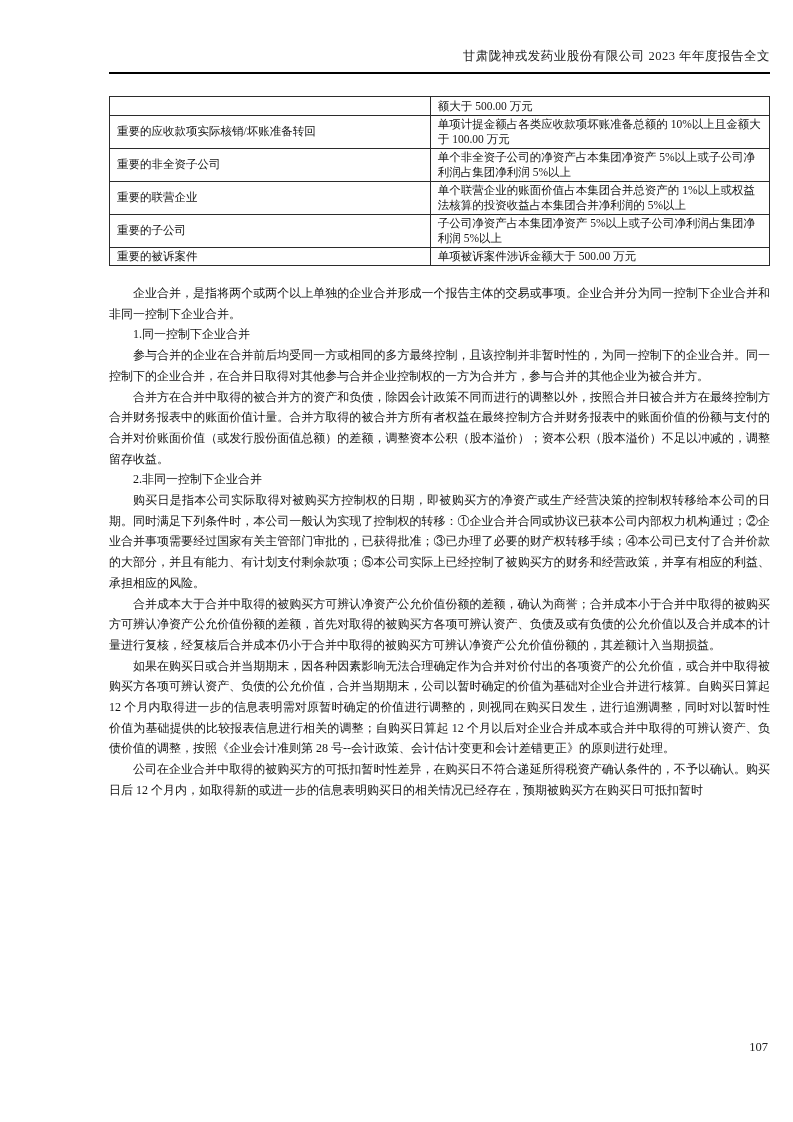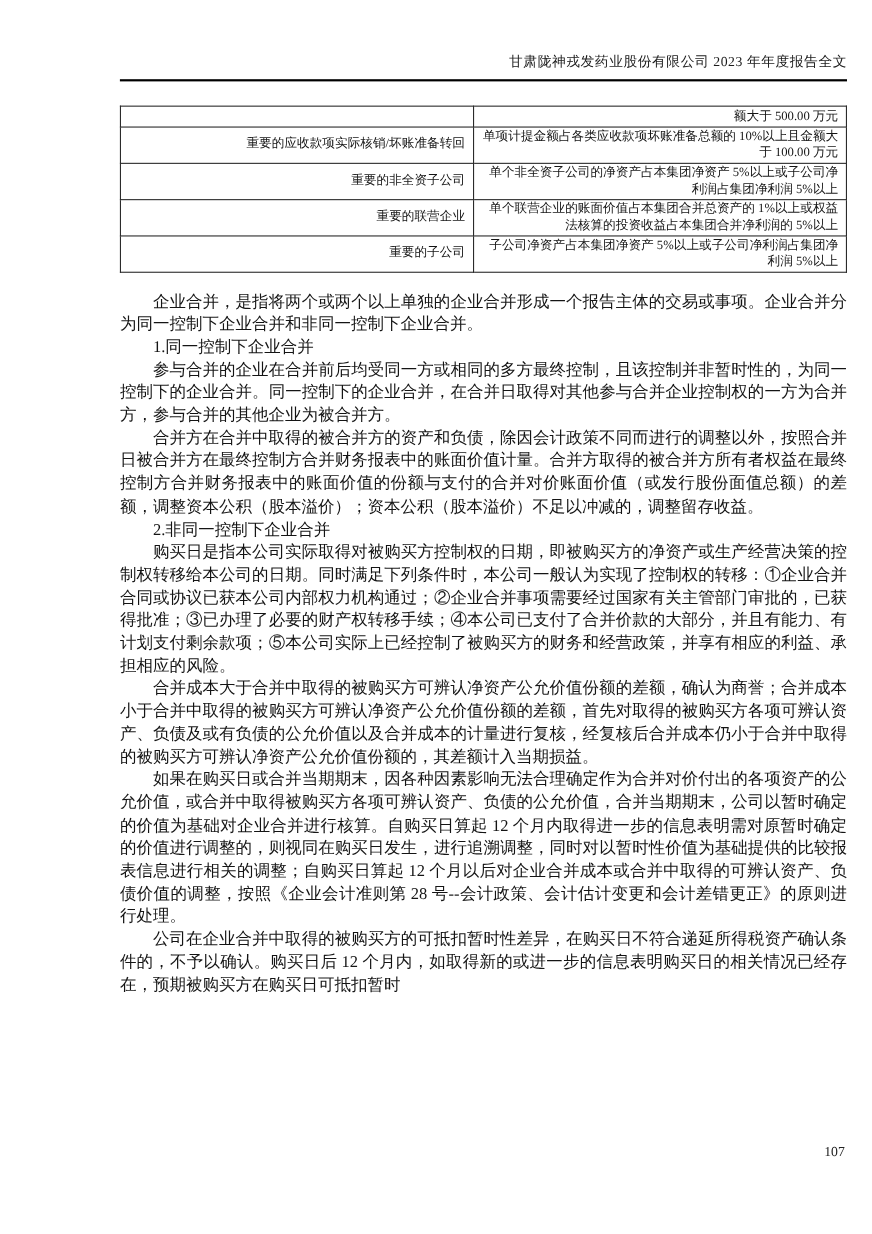--- a/index.html
+++ b/index.html
@@ -37,41 +37,40 @@
     table-layout: fixed;
     font-size: 11.5px;
     line-height: 14.5px;
     color: #141414;
   }
   table.criteria-table td {
     border: 1px solid #2b2b2b;
     padding: 1.5px 7px;
     vertical-align: middle;
     word-break: break-all;
-    text-align: right;
   }
   table.criteria-table col.c1 { width: 48.6%; }
   table.criteria-table col.c2 { width: 51.4%; }
   table.criteria-table tr.spacer-row td { height: 18px; }
   
   .section-heading {
     margin-top: 29px;
     font-family: "Liberation Sans", "DejaVu Sans", sans-serif;
     font-weight: bold;
     font-size: 14.5px;
     line-height: 19px;
     color: #000000;
     letter-spacing: 0.5px;
   }
   
   .body-text {
     margin-top: 17px;
   }
   .body-text p {
-    font-size: 15px;
+    font-size: 12px;
     line-height: 20.7px;
     text-align: justify;
     text-justify: inter-ideograph;
     text-indent: 2em;
     color: #141414;
     word-break: break-all;
   }
   
   .page-number {
     position: absolute;
@@ -107,20 +106,24 @@
         <td>单个非全资子公司的净资产占本集团净资产 5%以上或子公司净利润占集团净利润 5%以上</td>
       </tr>
       <tr>
         <td>重要的联营企业</td>
         <td>单个联营企业的账面价值占本集团合并总资产的 1%以上或权益法核算的投资收益占本集团合并净利润的 5%以上</td>
       </tr>
       <tr>
         <td>重要的子公司</td>
         <td>子公司净资产占本集团净资产 5%以上或子公司净利润占集团净利润 5%以上</td>
       </tr>
+      <tr>
+        <td>重要的被诉案件</td>
+        <td>单项被诉案件涉诉金额大于 500.00 万元</td>
+      </tr>
     </tbody>
   </table>
 
 
   <div class="body-text">
     <p>企业合并，是指将两个或两个以上单独的企业合并形成一个报告主体的交易或事项。企业合并分为同一控制下企业合并和非同一控制下企业合并。</p>
     <p>1.同一控制下企业合并</p>
     <p>参与合并的企业在合并前后均受同一方或相同的多方最终控制，且该控制并非暂时性的，为同一控制下的企业合并。同一控制下的企业合并，在合并日取得对其他参与合并企业控制权的一方为合并方，参与合并的其他企业为被合并方。</p>
     <p>合并方在合并中取得的被合并方的资产和负债，除因会计政策不同而进行的调整以外，按照合并日被合并方在最终控制方合并财务报表中的账面价值计量。合并方取得的被合并方所有者权益在最终控制方合并财务报表中的账面价值的份额与支付的合并对价账面价值（或发行股份面值总额）的差额，调整资本公积（股本溢价）；资本公积（股本溢价）不足以冲减的，调整留存收益。</p>
     <p>2.非同一控制下企业合并</p>

